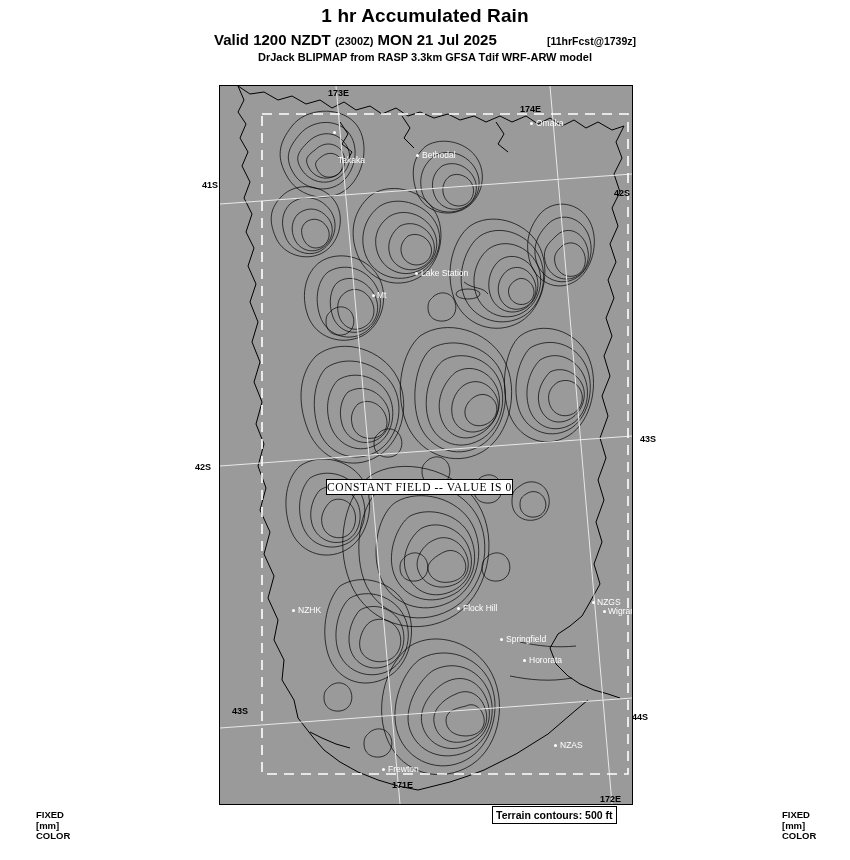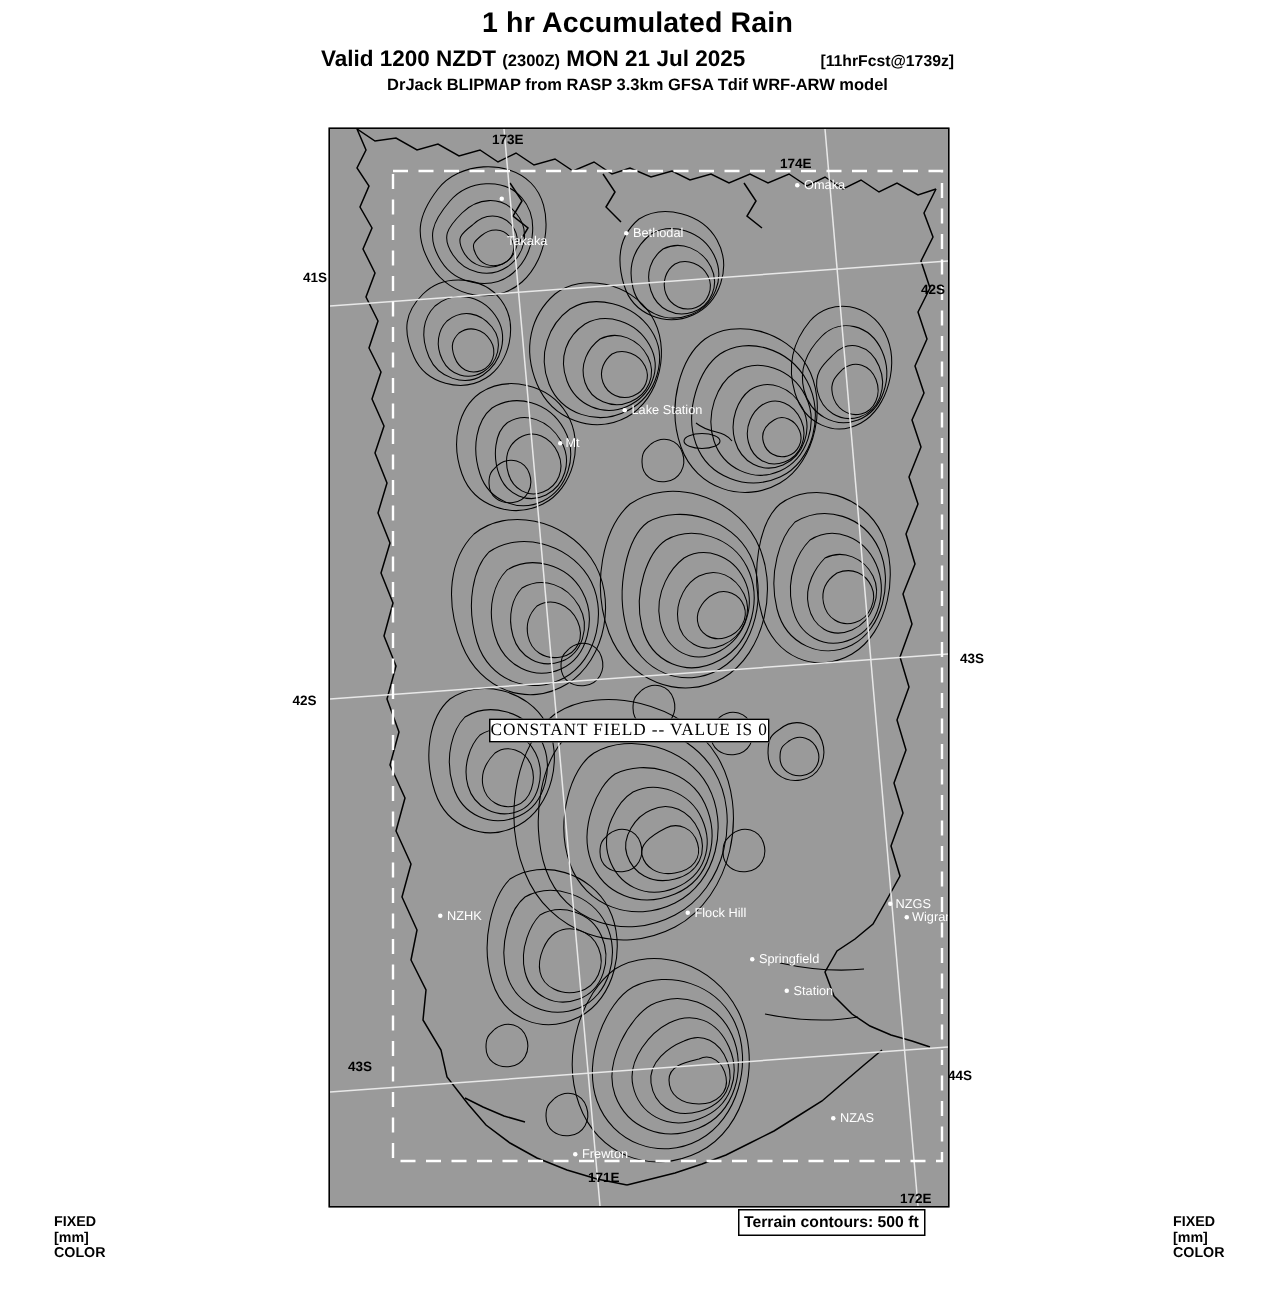--- a/index.html
+++ b/index.html
@@ -340,21 +340,21 @@
       <div class="station-dot" style="left:372px; top:515px;"></div>
       <div class="maplabel" style="left:377px; top:511px;">NZGS</div>
 
       <div class="station-dot" style="left:383px; top:524px;"></div>
       <div class="maplabel" style="left:388px; top:520px;">Wigram</div>
 
       <div class="station-dot" style="left:280px; top:552px;"></div>
       <div class="maplabel" style="left:286px; top:548px;">Springfield</div>
 
       <div class="station-dot" style="left:303px; top:573px;"></div>
-      <div class="maplabel" style="left:309px; top:569px;">Station</div>
+      <div class="maplabel" style="left:309px; top:569px;">Hororata</div>
 
       <div class="station-dot" style="left:334px; top:658px;"></div>
       <div class="maplabel" style="left:340px; top:654px;">NZAS</div>
 
       <div class="station-dot" style="left:162px; top:682px;"></div>
       <div class="maplabel" style="left:168px; top:678px;">Frewton</div>
     </div>
 
     <div>
       <div class="gridlabel" style="left:108px; top:2px;">173E</div>

